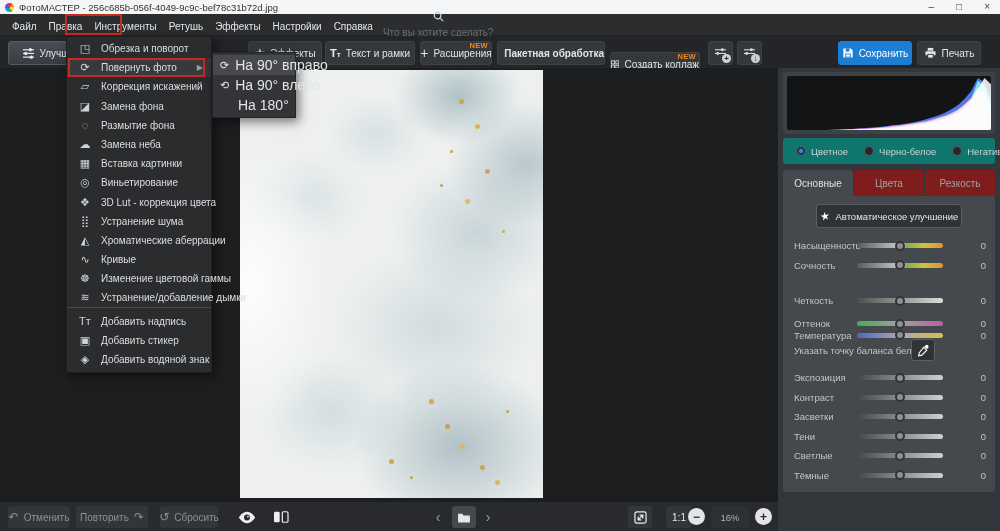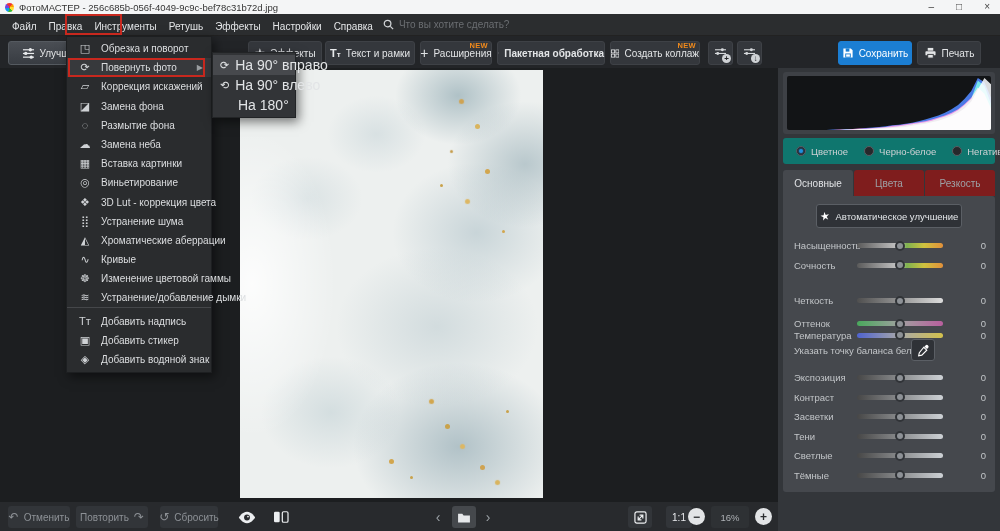--- a/index.html
+++ b/index.html
@@ -10,35 +10,35 @@
   
   .titlebar { position:absolute; left:0; top:0; width:1000px; height:14px; background:#f4f5f6; display:flex; align-items:center; padding-left:5px; }
   .app-icon { width:9px; height:9px; border-radius:50%; background:conic-gradient(#e33 0 12%, #f90 12% 25%, #fd3 25% 38%, #3b3 38% 55%, #19e 55% 72%, #74d 72% 88%, #e33 88% 100%); margin-right:5px; flex:0 0 auto; }
   .title-text { font-size:9.5px; color:#333; white-space:nowrap; }
   .win-controls { position:absolute; right:4px; top:0; height:14px; display:flex; align-items:center; gap:22px; padding-right:6px; }
   .win-btn { font-size:10px; color:#444; line-height:14px; cursor:default; }
 
   
   .menubar { position:absolute; left:0; top:14px; width:1000px; height:22px; background:#2b2d2f; display:flex; align-items:center; padding-left:6px; border-bottom:1px solid #222; }
   .menubar-item { font-size:10px; color:#e4e6e8; padding:4px 6px; cursor:default; }
-  .menubar-search { display:flex; align-items:center; margin-left:4px; gap:5px; }
+  .menubar-search { display:flex; align-items:center; margin-left:4px; gap:5px;flex-direction:column; }
   .menubar-search svg { flex:0 0 auto; }
   .search-placeholder { font-size:10px; color:#6b6e72; }
   .tut-box-tools { position:absolute; left:65px; top:14px; width:57px; height:21px; border:2px solid #c8281e; pointer-events:none; z-index:60; }
 
   
   .toolbar { position:absolute; left:0; top:36px; width:1000px; height:32px; background:#232528; }
   .tbtn { position:absolute; top:5px; height:24px; display:flex; align-items:center; justify-content:center; gap:5px; background:#34373c; border:1px solid #3e4146; border-radius:3px; color:#e2e4e6; font-size:10px; white-space:nowrap; }
   .tbtn .ticon { color:#dfe2e4; font-size:12px; line-height:1; }
   .tab-enhance { left:8px; width:97px; background:linear-gradient(#4a4e54,#383c42); border-color:#555a60; }
   .btn-effects { left:248px; width:74px; }
   .btn-textframes { left:325px; width:90px; }
   .btn-extensions { left:420px; width:72px; }
   .btn-batch { left:497px; width:108px;font-weight:bold; }
-  .btn-collage { left:610px; width:90px; }
+  .btn-collage { left:610px; width:90px;margin-top:11px; }
   .btn-preset-add { left:708px; width:25px; }
   .btn-preset-load { left:737px; width:25px; }
   .btn-save { left:838px; width:74px; background:#1b7ed3; border-color:#1b7ed3; color:#fff; }
   .btn-print { left:917px; width:64px; }
   .new-badge { position:absolute; top:-1px; right:3px; font-size:7.5px; font-weight:bold; color:#f08a1c; letter-spacing:.3px; }
   .badge-dot { position:absolute; right:1px; bottom:1px; width:9px; height:9px; border-radius:50%; background:#cfd2d5; color:#232528; font-size:8px; font-weight:bold; line-height:9px; text-align:center; }
   .tt-glyph { font-size:11px; font-weight:bold; color:#e8eaec; }
   .tt-glyph small { font-size:8px; font-weight:bold; }
 
   

